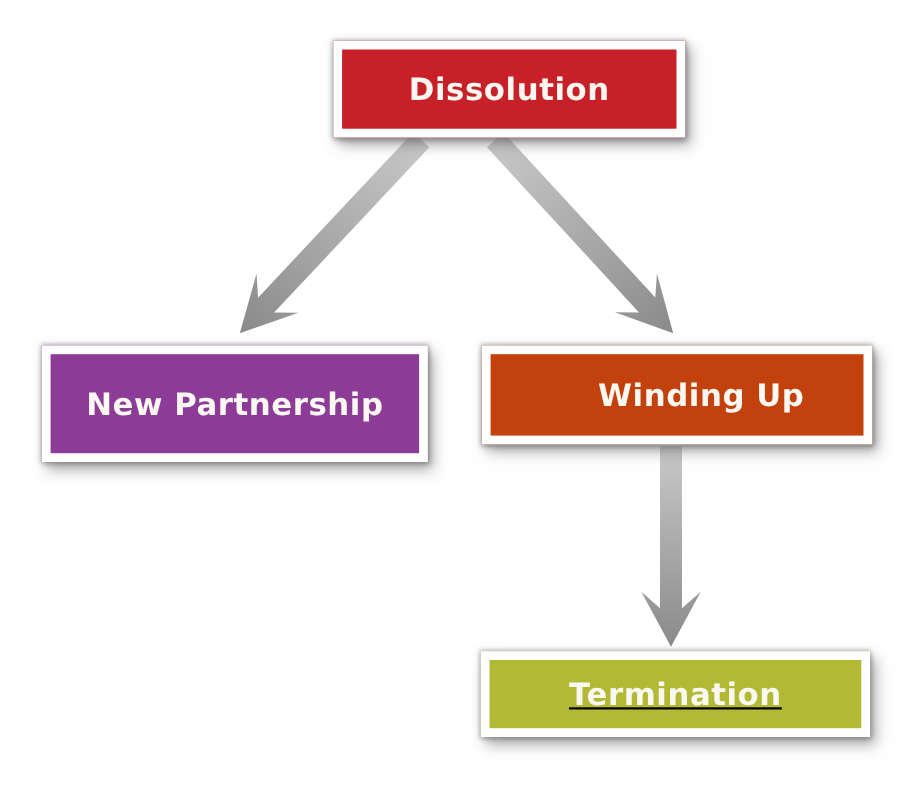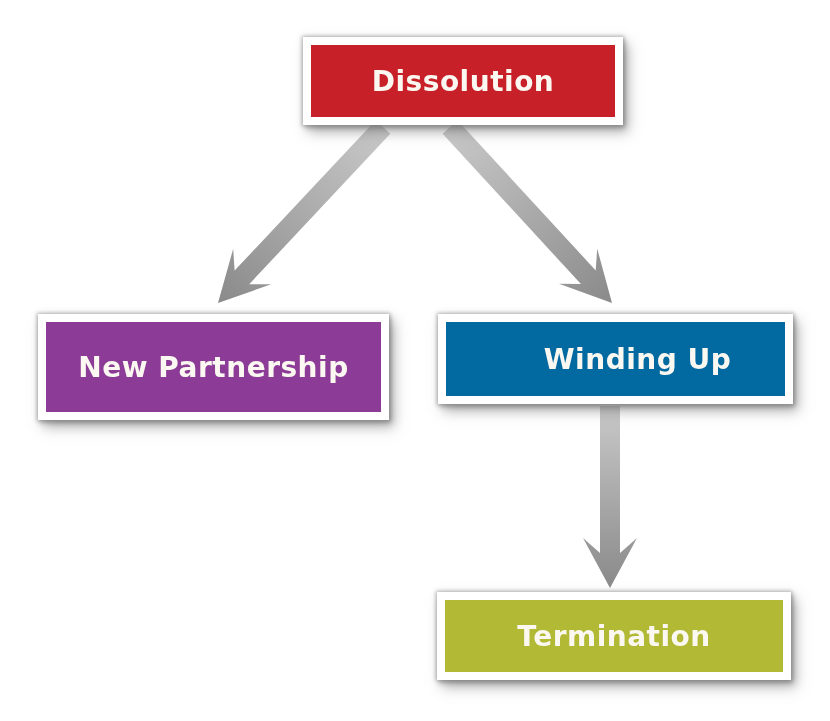--- a/index.html
+++ b/index.html
@@ -34,21 +34,21 @@
     color: #FBF8F2;
     font-weight: bold;
     font-size: 28px;
     letter-spacing: 0.5px;
     white-space: nowrap;
     text-align: center;
   }
   .node-dissolution     { left: 255px; top:  37px; width: 320px; height: 88px; margin-left: 48px; }
   .node-new-partnership { left:  38px; top: 314px; width: 351px; height: 106px; }
   .node-winding-up      { left: 438px; top: 314px; width: 355px; height: 90px; }
-  .node-termination     { left: 437px; top: 592px; width: 354px; height: 88px; }
+  .node-termination     { left: 437px; top: 592px; width: 354px; height: 78px; text-decoration: underline; }
 </style>
 </head>
 <body>
 
 <div class="canvas">
 
   <svg class="arrows-layer" viewBox="0 0 830 721" xmlns="http://www.w3.org/2000/svg">
     <defs>
       <linearGradient id="gradLeft" gradientUnits="userSpaceOnUse" x1="383" y1="127" x2="218" y2="303">
         <stop offset="0" stop-color="#C9C9C9"></stop>
@@ -69,21 +69,21 @@
   </svg>
 
   <div class="node node-dissolution" style="background-color: rgb(200, 32, 40);">
     <span class="label">Dissolution</span>
   </div>
 
   <div class="node node-new-partnership" style="background-color: rgb(140, 59, 150);">
     <span class="label">New Partnership</span>
   </div>
 
-  <div class="node node-winding-up" style="background-color: #0369a1; padding-left: 44px;">
+  <div class="node node-winding-up" style="background-color: #c2410c; padding-left: 44px;">
     <span class="label">Winding Up</span>
   </div>
 
   <div class="node node-termination" style="background-color: rgb(178, 185, 52);">
     <span class="label">Termination</span>
   </div>
 
 </div>
 
 </body></html>

